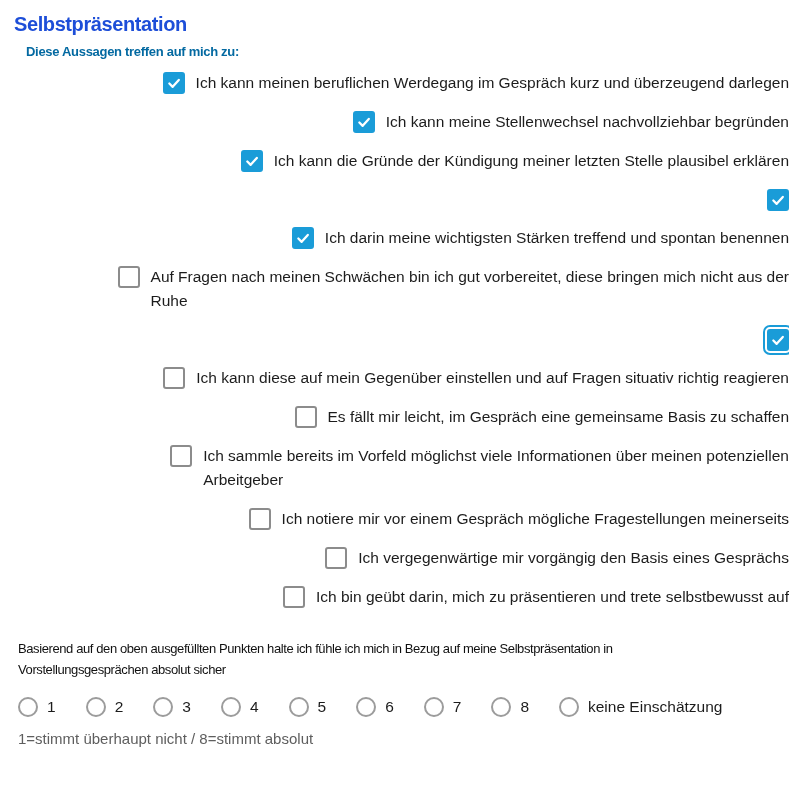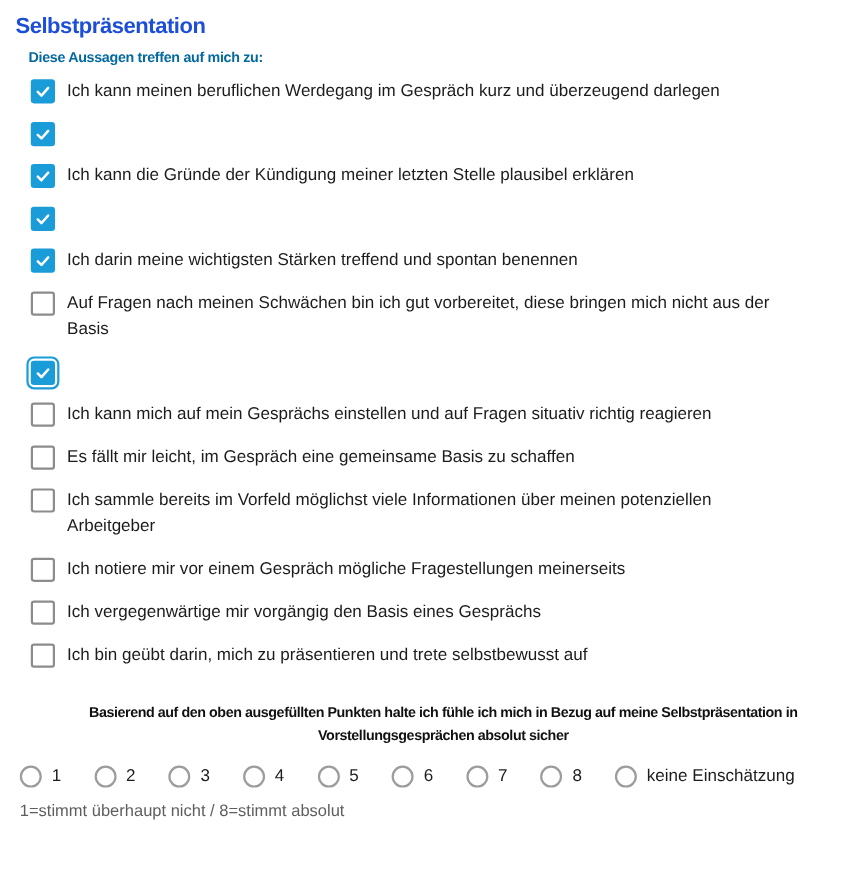--- a/index.html
+++ b/index.html
@@ -24,20 +24,21 @@
   }
   .subtitle{
     margin:8px 0 0 12px;
     font-size:13px;font-weight:bold;letter-spacing:-0.3px;color:#0369a1;
   }
 
   .list{margin:13px 0 0 14px;}
   .row{
     display:flex;align-items:flex-start;gap:11px;
     margin-bottom:16px;
+    justify-content:flex-end;
   }
   .cb{
     flex:0 0 auto;width:22px;height:22px;border-radius:3px;
     background:#fff;border:2px solid var(--cb-border);
     display:flex;align-items:center;justify-content:center;
     cursor:pointer;
   }
   .row.checked .cb{background:var(--accent);border-color:var(--accent);}
   .cb svg{display:none;width:16px;height:16px;}
   .row.checked .cb svg{display:block;}
@@ -45,22 +46,22 @@
     outline:2px solid var(--accent);
     outline-offset:2px;
   }
   .lbl{
     font-size:15.5px;line-height:24px;margin-top:-1px;
     white-space:pre-line;color:var(--text);
   }
 
   .question{
     margin:30px 0 0 4px;
-    font-size:13px;font-weight:bold;letter-spacing:-0.4px;line-height:1.6;
-    color:#111;white-space:pre-line;max-width:770px;text-align:center;
+    font-size:13px;font-weight:normal;letter-spacing:-0.4px;line-height:1.6;
+    color:#111;white-space:pre-line;max-width:770px;
   }
   .radios{
     margin:16px 0 0 4px;
     display:flex;align-items:center;gap:30px;
   }
   .opt{display:flex;align-items:center;gap:9px;}
   .radio{
     flex:0 0 auto;width:20px;height:20px;border-radius:50%;
     background:#fff;border:2px solid var(--radio-border);
     cursor:pointer;
@@ -87,20 +88,21 @@
     </span>
     <span class="lbl">Ich kann meinen beruflichen Werdegang im Gespräch kurz und überzeugend darlegen</span>
   </div>
 
   <div class="row checked">
     <span class="cb">
       <svg viewBox="0 0 24 24">
         <path d="M5 12.8l5 5 9.2-10.4" fill="none" stroke="#ffffff" stroke-width="3.4" stroke-linecap="round" stroke-linejoin="round"></path>
       </svg>
     </span>
+    <span class="lbl">Ich kann meine Stellenwechsel nachvollziehbar begründen</span>
   </div>
 
   <div class="row checked">
     <span class="cb">
       <svg viewBox="0 0 24 24">
         <path d="M5 12.8l5 5 9.2-10.4" fill="none" stroke="#ffffff" stroke-width="3.4" stroke-linecap="round" stroke-linejoin="round"></path>
       </svg>
     </span>
     <span class="lbl">Ich kann die Gründe der Kündigung meiner letzten Stelle plausibel erklären</span>
   </div>
@@ -120,37 +122,37 @@
       </svg>
     </span>
     <span class="lbl">Ich darin meine wichtigsten Stärken treffend und spontan benennen</span>
   </div>
 
   <div class="row">
     <span class="cb">
       
     </span>
     <span class="lbl">Auf Fragen nach meinen Schwächen bin ich gut vorbereitet, diese bringen mich nicht aus der
-Basis</span>
+Ruhe</span>
   </div>
 
   <div class="row checked focused">
     <span class="cb">
       <svg viewBox="0 0 24 24">
         <path d="M5 12.8l5 5 9.2-10.4" fill="none" stroke="#ffffff" stroke-width="3.4" stroke-linecap="round" stroke-linejoin="round"></path>
       </svg>
     </span>
   </div>
 
 
   <div class="row">
     <span class="cb">
       
     </span>
-    <span class="lbl">Ich kann mich auf mein Gesprächs einstellen und auf Fragen situativ richtig reagieren</span>
+    <span class="lbl">Ich kann diese auf mein Gegenüber einstellen und auf Fragen situativ richtig reagieren</span>
   </div>
 
   <div class="row">
     <span class="cb">
       
     </span>
     <span class="lbl">Es fällt mir leicht, im Gespräch eine gemeinsame Basis zu schaffen</span>
   </div>
 
   <div class="row">

